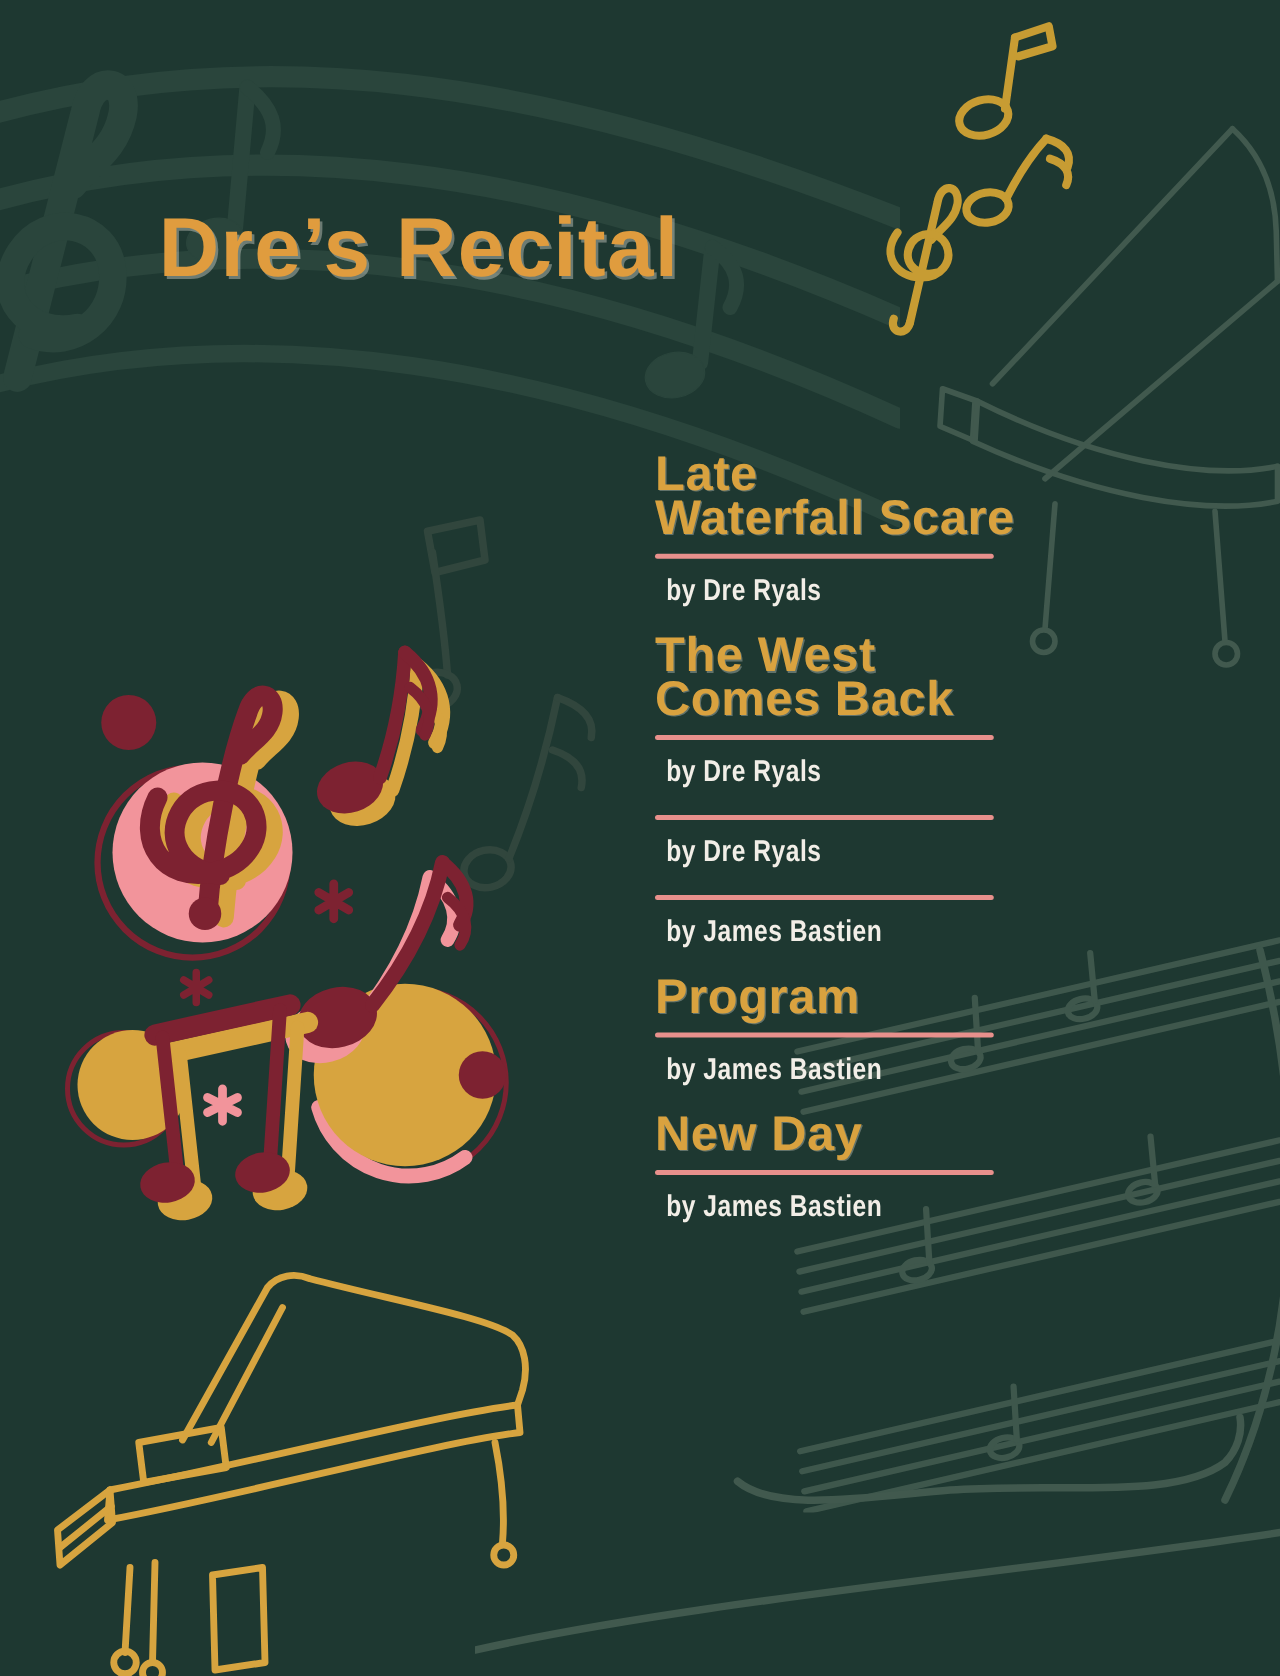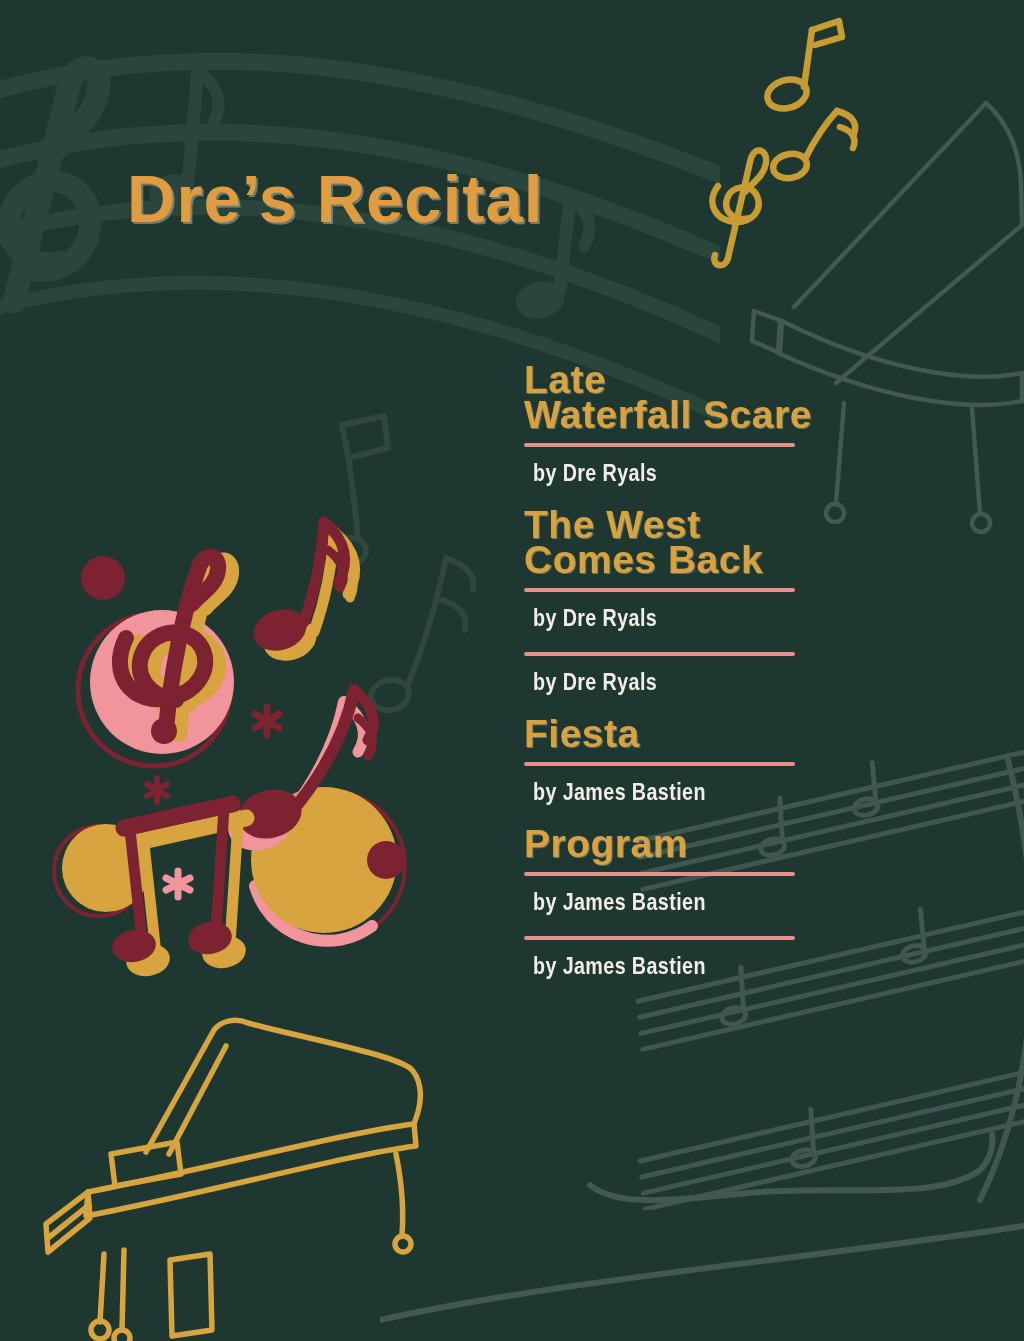--- a/index.html
+++ b/index.html
@@ -293,34 +293,34 @@
       <div class="composer">by Dre Ryals</div>
     </div>
 
     <div class="song">
       <div class="divider"></div>
       <div class="composer">by Dre Ryals</div>
     </div>
 
 
     <div class="song">
-      <div class="song-title">
-          <div>Fiesta</div>
-        </div>
       <div class="divider"></div>
       <div class="composer">by James Bastien</div>
     </div>
 
     <div class="song">
       <div class="song-title">
           <div>Program</div>
         </div>
       <div class="divider"></div>
       <div class="composer">by James Bastien</div>
     </div>
 
     <div class="song">
+      <div class="song-title">
+          <div>New Day</div>
+        </div>
       <div class="divider"></div>
       <div class="composer">by James Bastien</div>
     </div>
   </div>
 
 </div>
 
 </body></html>

